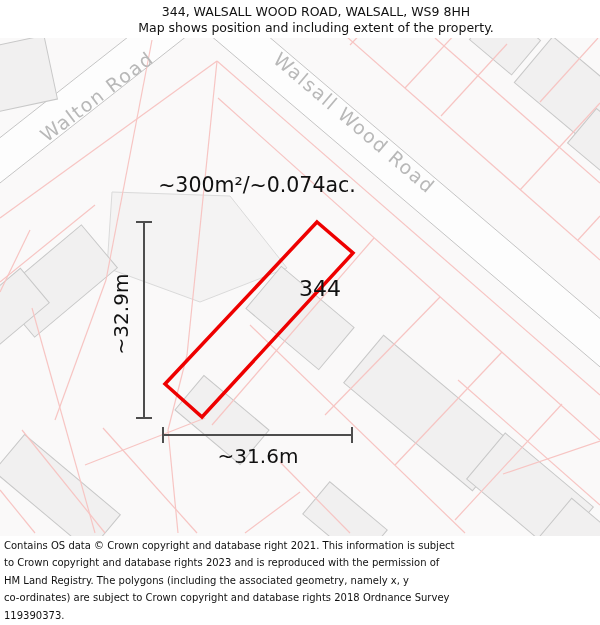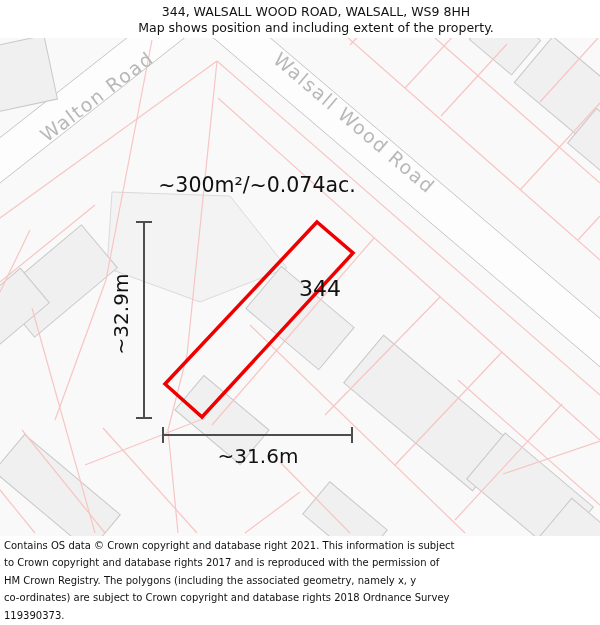--- a/index.html
+++ b/index.html
@@ -117,19 +117,19 @@
       <text class="roadlabel" font-size="19" text-anchor="middle" transform="translate(350,128) rotate(40.5)">Walsall Wood Road</text>
       <text class="maplabel" font-size="20.5" text-anchor="middle" x="257" y="192">~300m²/~0.074ac.</text>
       <text class="maplabel" font-size="22" text-anchor="middle" x="320" y="296">344</text>
       <text class="maplabel" font-size="20" text-anchor="middle" transform="translate(128,314) rotate(-90)">~32.9m</text>
       <text class="maplabel" font-size="20" text-anchor="middle" x="258" y="463">~31.6m</text>
     </svg>
   </div>
 
   <div class="footer">
     <div>Contains OS data © Crown copyright and database right 2021. This information is subject</div>
-    <div>to Crown copyright and database rights 2017 and is reproduced with the permission of</div>
-    <div>HM Crown Registry. The polygons (including the associated geometry, namely x, y</div>
+    <div>to Crown copyright and database rights 2023 and is reproduced with the permission of</div>
+    <div>HM Land Registry. The polygons (including the associated geometry, namely x, y</div>
     <div>co-ordinates) are subject to Crown copyright and database rights 2018 Ordnance Survey</div>
     <div>119390373.</div>
   </div>
 
 </div>
 
 </body></html>

